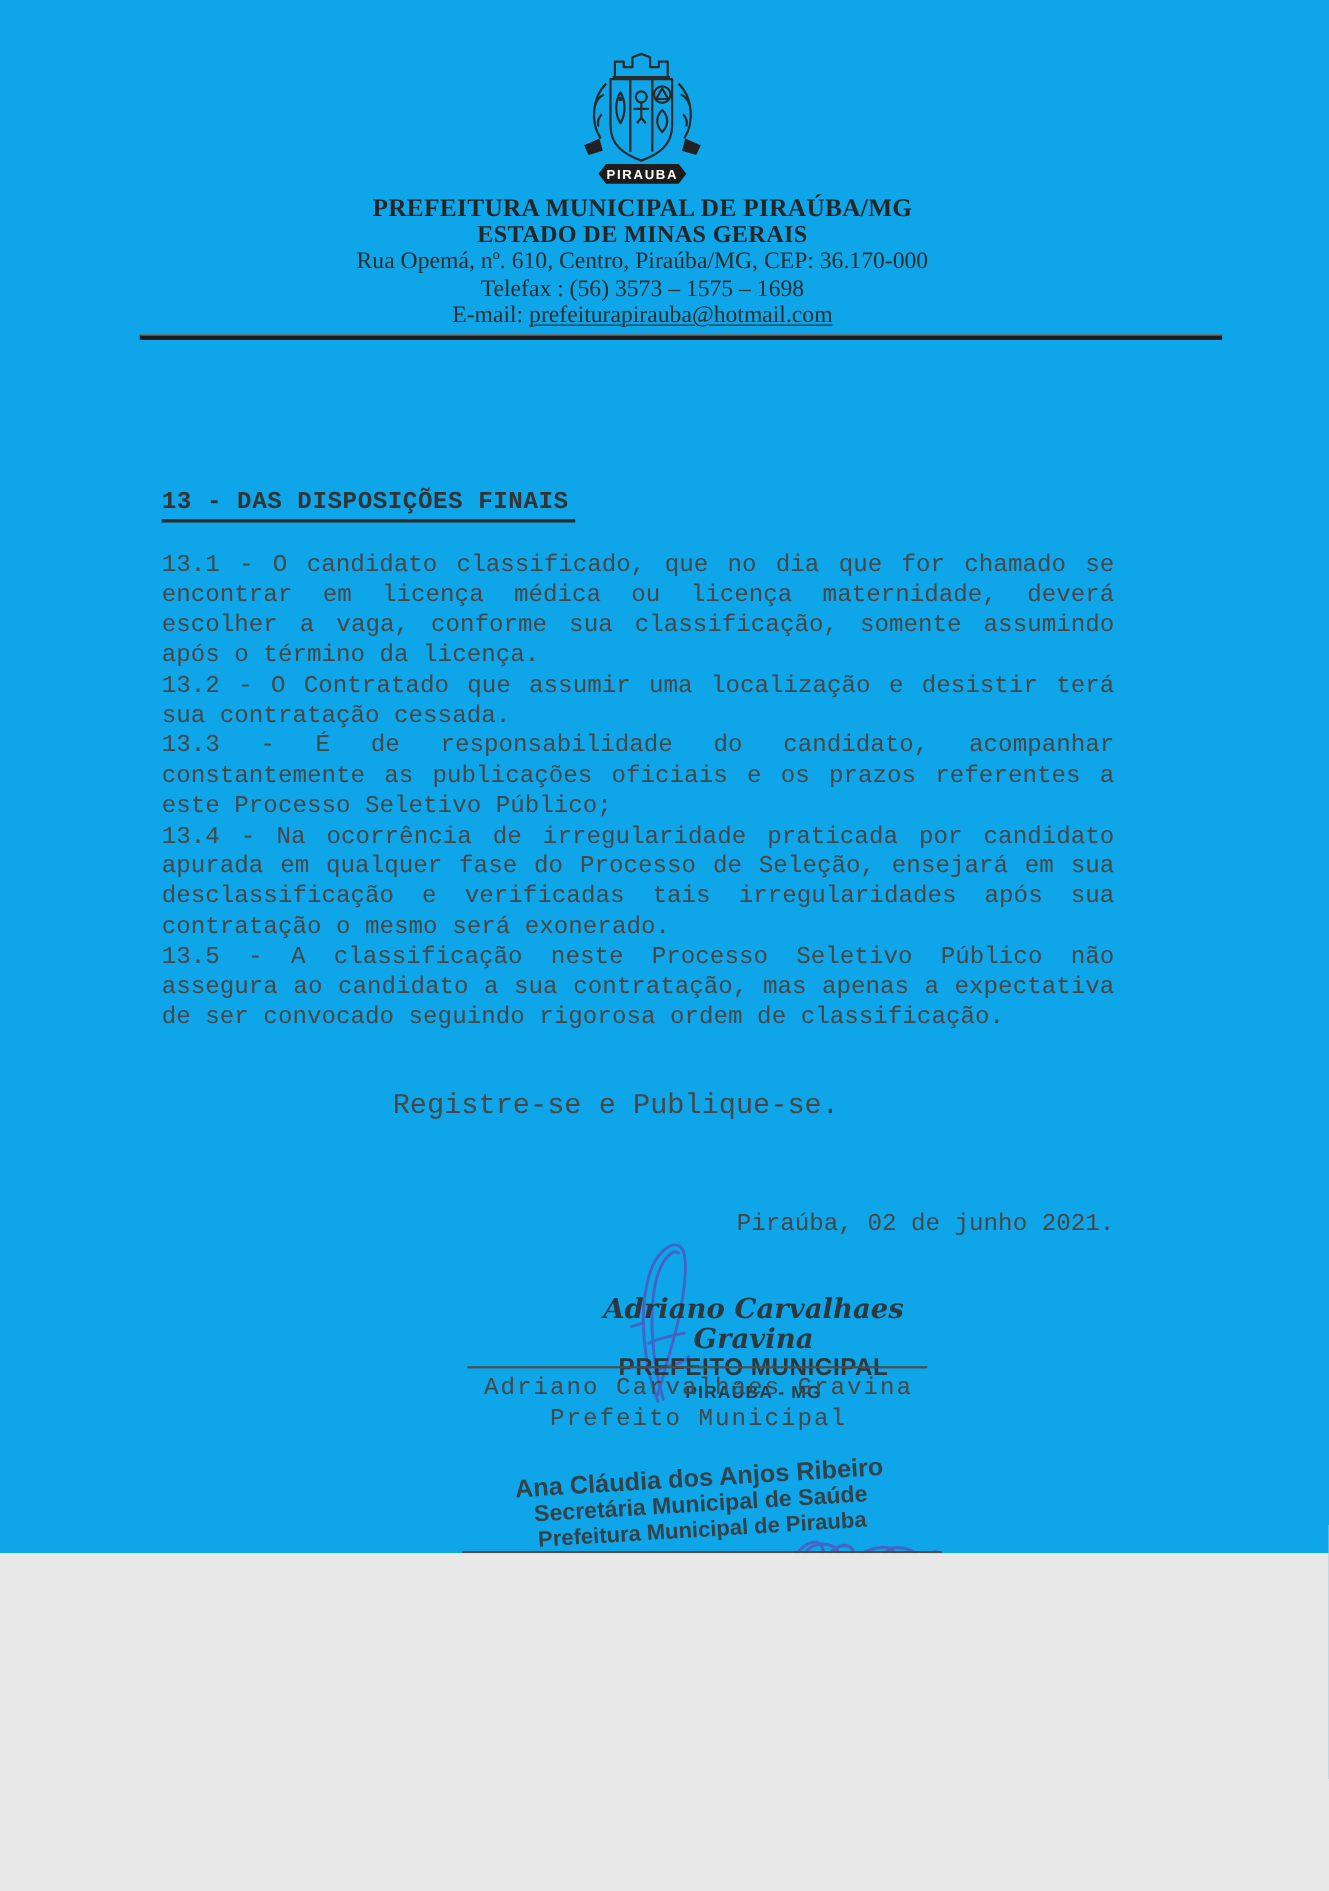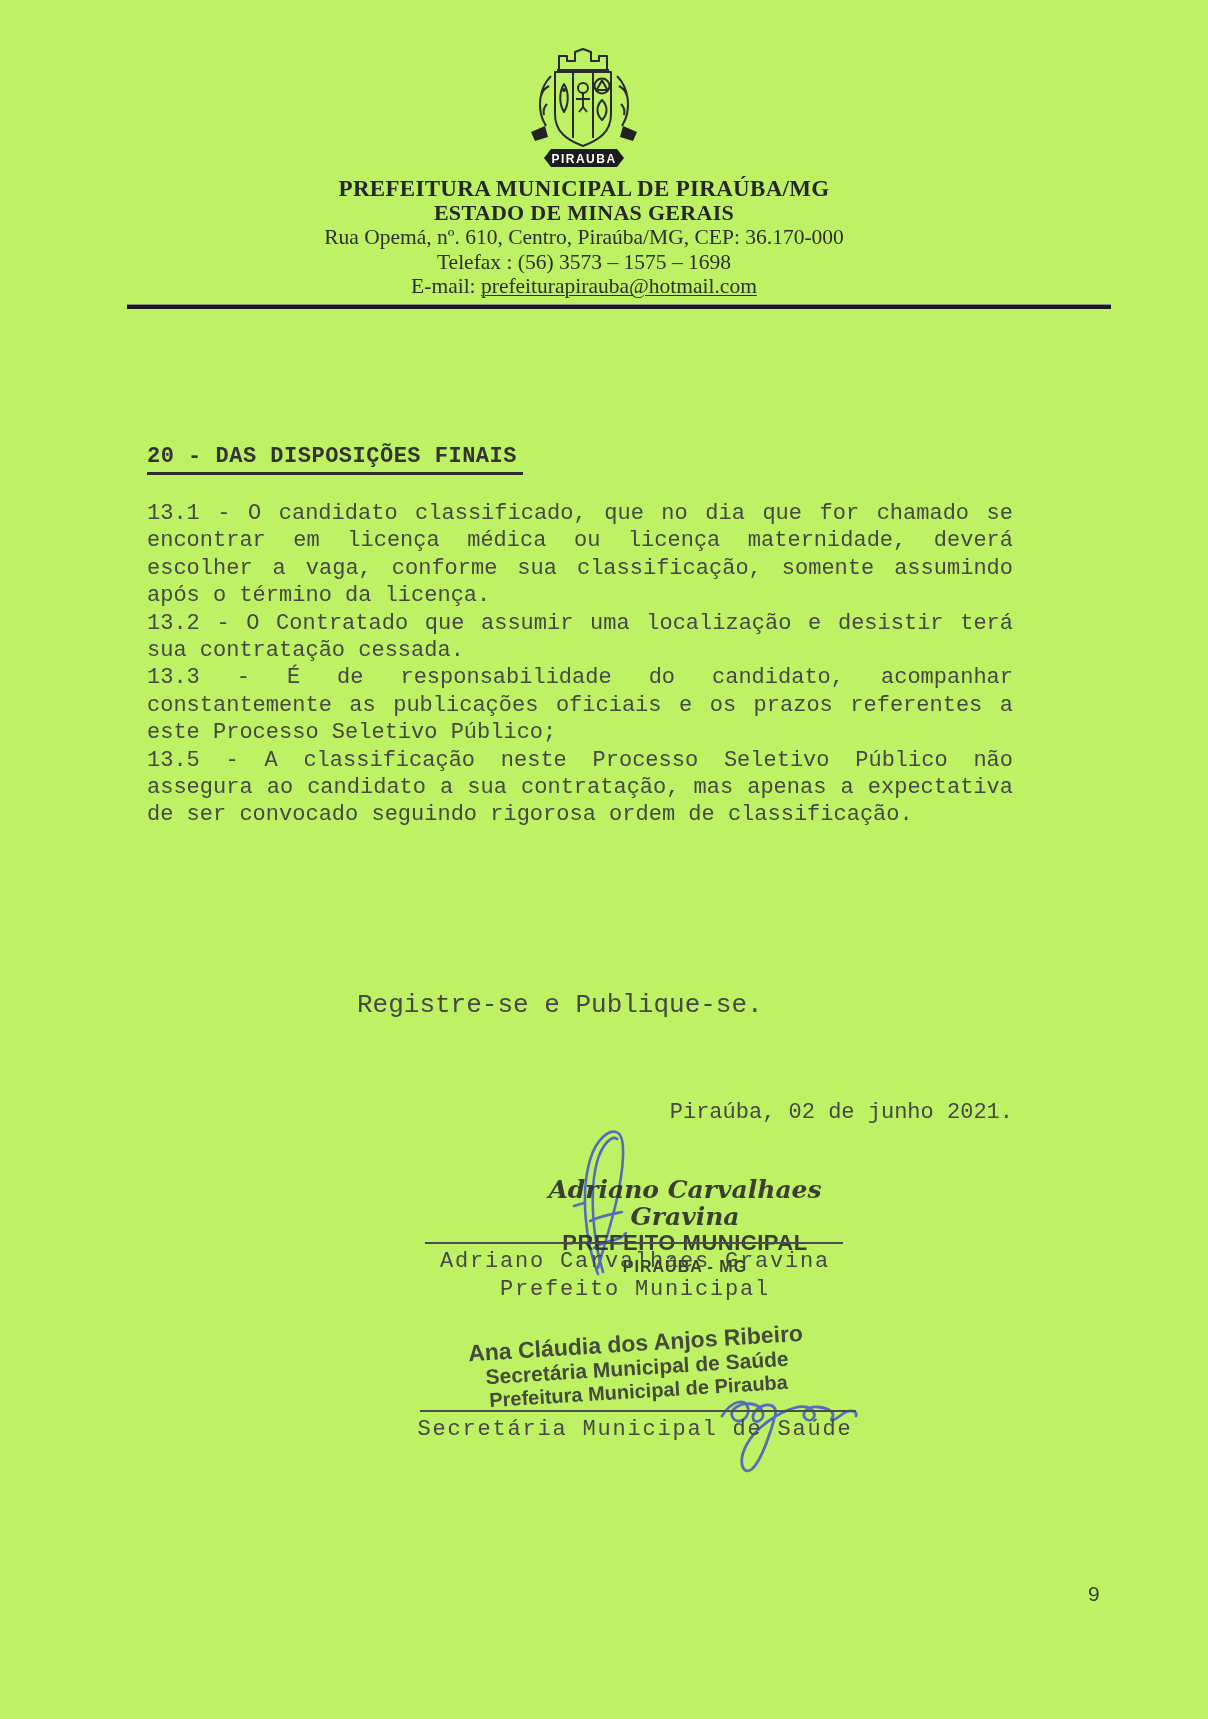--- a/index.html
+++ b/index.html
@@ -1,20 +1,20 @@
 <!DOCTYPE html>
 <html lang="pt"><head>
 <meta charset="utf-8">
 <style>
   html,body{margin:0;padding:0;background:#e8e8e8;}
   .page{
     position:relative;
-    width:1208px;height:1719px;
+    width:1208px;height:1412px;
     margin:0 auto;
-    background:#bef264;
+    background:#0ea5e9;
     overflow:hidden;
     color:#454545;
   }
   
   .header{
     position:absolute;top:46px;left:4px;width:1160px;
     text-align:center;
     font-family:"Liberation Serif","DejaVu Serif",serif;
     color:#262626;
   }
@@ -130,27 +130,28 @@
     <div class="h-org">PREFEITURA MUNICIPAL DE PIRAÚBA/MG</div>
     <div class="h-state">ESTADO DE MINAS GERAIS</div>
     <div class="h-addr">Rua Opemá, nº. 610, Centro, Piraúba/MG, CEP: 36.170-000</div>
     <div class="h-fax">Telefax : (56) 3573 – 1575 – 1698</div>
     <div class="h-mail"><span>E-mail: </span><a href="#">prefeiturapirauba@hotmail.com</a></div>
   </div>
   <div class="divider"></div>
 
 
   <div class="sec13 mono">
-    <span>20 - DAS DISPOSIÇÕES FINAIS</span>
+    <span>13 - DAS DISPOSIÇÕES FINAIS</span>
   </div>
 
   <div class="bodytext mono clauses">
     <p>13.1 - O candidato classificado, que no dia que for chamado se encontrar em licença médica ou licença maternidade, deverá escolher a vaga, conforme sua classificação, somente assumindo após o término da licença.</p>
     <p>13.2 - O Contratado que assumir uma localização e desistir terá sua contratação cessada.</p>
     <p>13.3 - É de responsabilidade do candidato, acompanhar constantemente as publicações oficiais e os prazos referentes a este Processo Seletivo Público;</p>
+    <p>13.4 - Na ocorrência de irregularidade praticada por candidato apurada em qualquer fase do Processo de Seleção, ensejará em sua desclassificação e verificadas tais irregularidades após sua contratação o mesmo será exonerado.</p>
     <p>13.5 - A classificação neste Processo Seletivo Público não assegura ao candidato a sua contratação, mas apenas a expectativa de ser convocado seguindo rigorosa ordem de classificação.</p>
   </div>
 
   <div class="closing mono">Registre-se e Publique-se.</div>
 
   <div class="dateline mono">Piraúba, 02 de junho 2021.</div>
 
   <svg class="bluesig" style="left:566px;top:1126px;" width="86" height="152" viewBox="0 0 86 152">
     <g fill="none" stroke="#4a5ec2" stroke-width="2.6" stroke-linecap="round" opacity="0.9">
       <path d="M32,148 C 20,118 14,68 24,34 C 30,13 44,2 52,7 C 60,12 58,42 50,77 C 44,102 36,127 32,142"></path>

